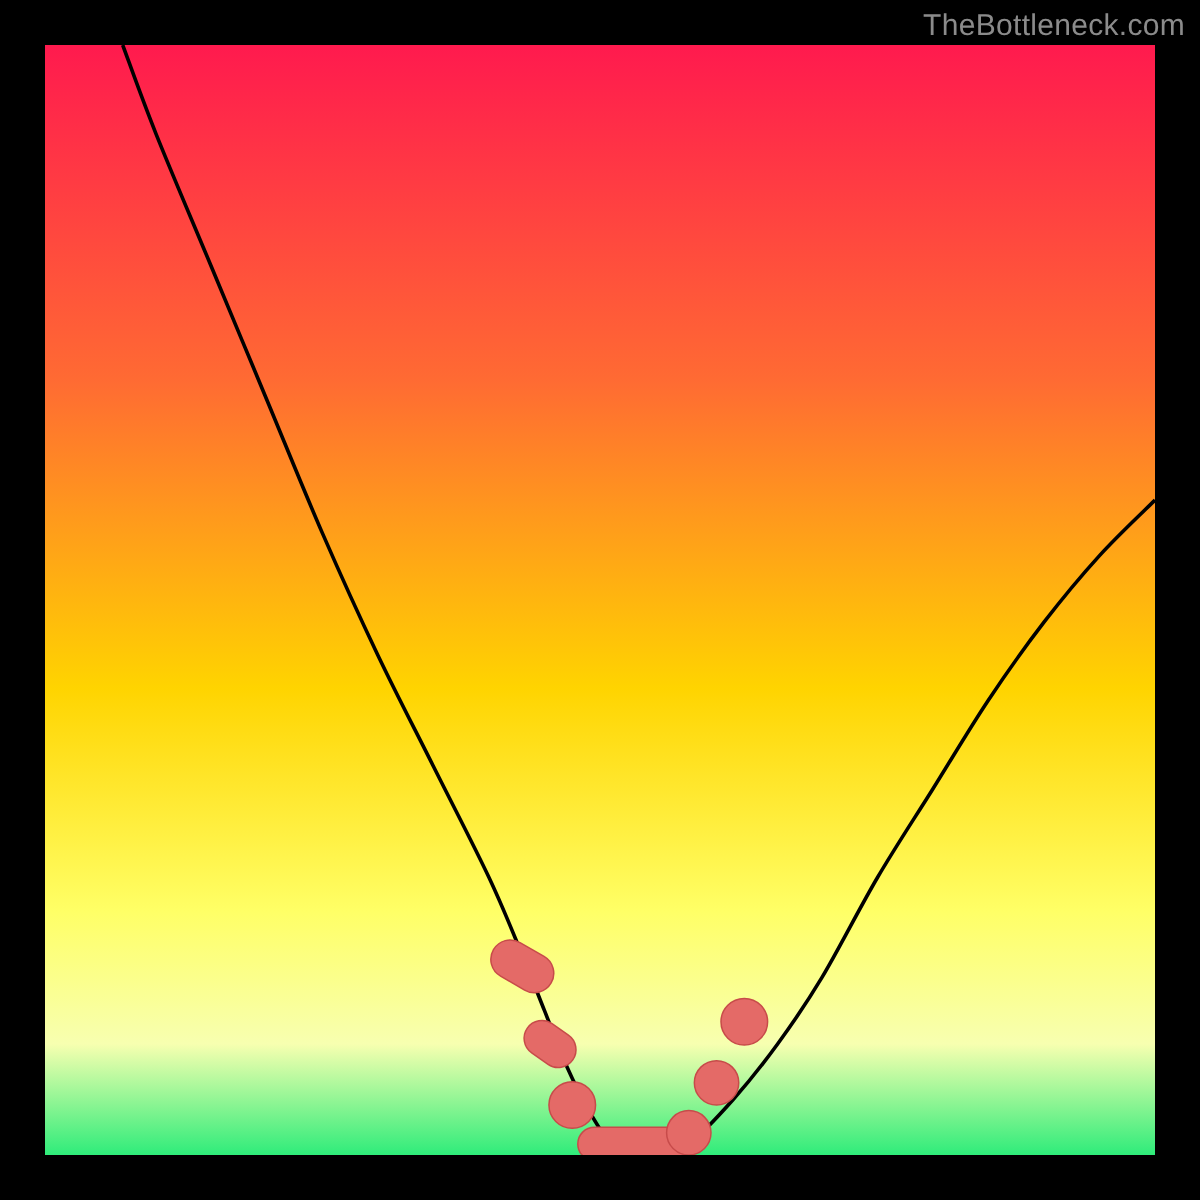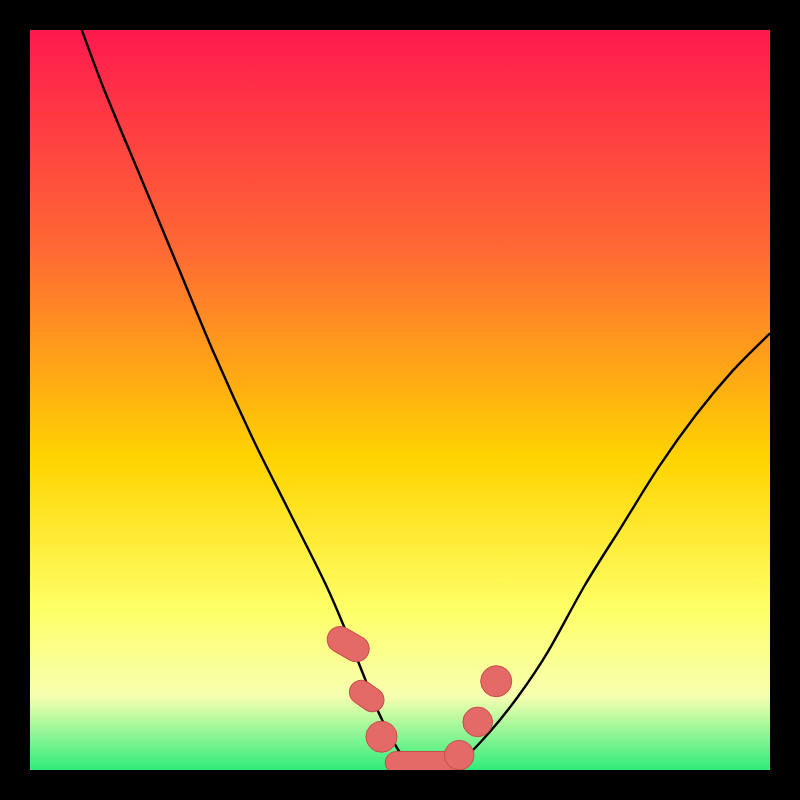--- a/index.html
+++ b/index.html
@@ -69,13 +69,14 @@
           <rect x="-12.950000000000001" y="-22.200000000000003" width="25.900000000000002" height="44.400000000000006" rx="12.950000000000001" fill="#e46a67" stroke="#c74b4a" stroke-width="1" transform="translate(318.2 614.2) rotate(-60)"></rect>
           <rect x="-11.840000000000002" y="-18.5" width="23.680000000000003" height="37" rx="11.840000000000002" fill="#e46a67" stroke="#c74b4a" stroke-width="1" transform="translate(336.7 666) rotate(-55)"></rect>
           <circle cx="351.5" cy="706.7" r="15.540000000000001" fill="#e46a67" stroke="#c74b4a" stroke-width="1"></circle>
           <rect x="-37" y="-11.100000000000001" width="74" height="22.200000000000003" rx="11.100000000000001" fill="#e46a67" stroke="#c74b4a" stroke-width="1" transform="translate(392.20000000000005 732.6) rotate(0)"></rect>
           <circle cx="429.2" cy="725.2" r="14.8" fill="#e46a67" stroke="#c74b4a" stroke-width="1"></circle>
           <circle cx="447.7" cy="691.9" r="14.8" fill="#e46a67" stroke="#c74b4a" stroke-width="1"></circle>
           <circle cx="466.2" cy="651.2" r="15.540000000000001" fill="#e46a67" stroke="#c74b4a" stroke-width="1"></circle>
         </g>
     </svg>
   </div>
+  <div class="watermark">TheBottleneck.com</div>
 </div>
 
 </body></html>

